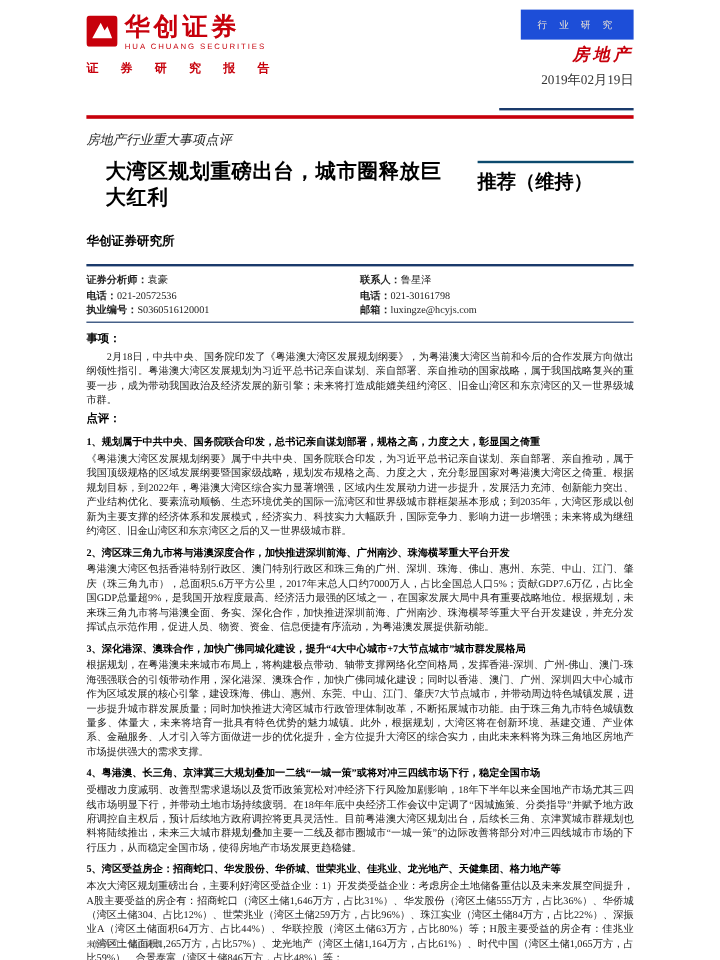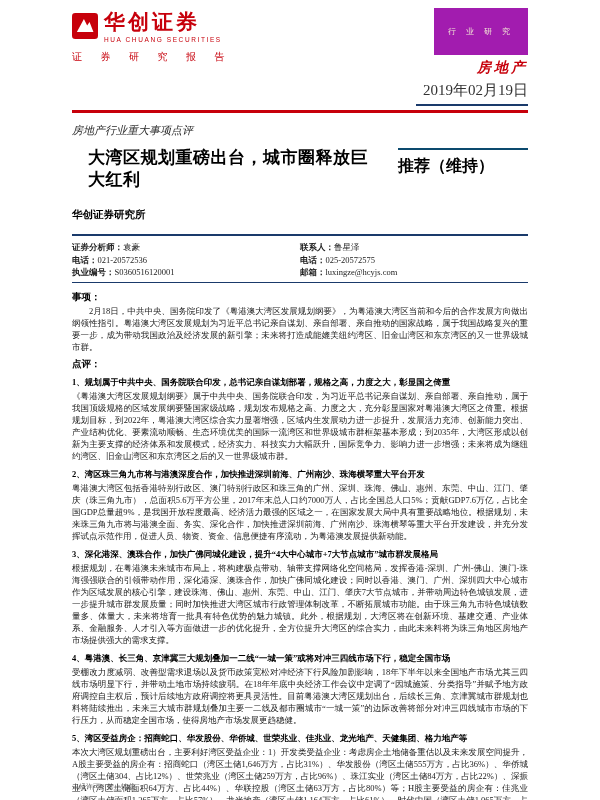--- a/index.html
+++ b/index.html
@@ -8,25 +8,25 @@
     width:516px; height:800px; background:#ffffff; position:relative; overflow:hidden;
     font-family:"Liberation Serif","DejaVu Serif",serif; color:#222; margin:0 auto;
   }
   .hdr { display:flex; justify-content:space-between; align-items:flex-start; padding:8px 30px 0; }
   .brand-top { display:flex; gap:6px; align-items:center; }
   .logo-icon svg { display:block; }
   .brand-cn { color:#C7000B; font-weight:bold; font-size:21px; letter-spacing:3px;
               font-family:"Liberation Sans","DejaVu Sans",sans-serif; }
   .brand-en { color:#C7000B; font-size:6.5px; letter-spacing:1.6px;
               font-family:"Liberation Sans","DejaVu Sans",sans-serif; }
-  .report-type { color:#C7000B; font-size:10px; letter-spacing:8px; font-weight:normal; margin-top:7px; }
+  .report-type { color:#C7000B; font-size:10px; letter-spacing:8px; font-weight:bold; margin-top:7px; }
   .hdr-right { display:flex; flex-direction:column; align-items:flex-end; gap:4px; }
-  .badge { background:#a21caf; color:#F2E7D5; font-size:8px; letter-spacing:4px; padding:18px 14px; }
+  .badge { background:#1d4ed8; color:#F2E7D5; font-size:8px; letter-spacing:4px; padding:7px 14px; }
   .industry { color:#C7000B; font-size:14px; font-style:italic; font-weight:bold; letter-spacing:3px; }
-  .date { font-size:15px; color:#333; padding-bottom:4px; border-bottom:2px solid #1A3A6B;
+  .date { font-size:11px; color:#333; padding-bottom:16px; border-bottom:2px solid #1A3A6B;
           min-width:112px; text-align:right; }
   .red-rule { height:3px; background:#C7000B; margin:4px 30px 0; }
   .category { margin:10px 30px 0; font-size:11px; font-weight:normal; font-style:italic; color:#2b2b2b; }
   .title-row { display:flex; margin:10px 30px 0; gap:18px; }
   .title { font-size:17px; font-weight:bold; color:#000; letter-spacing:0.5px; flex:1; padding-left:16px; line-height:1.3;font-family:Liberation Mono, monospace; }
   .rating { width:130px; flex-shrink:0; border-top:2px solid #0c4a6e; padding-top:6px;
             font-size:16px; font-weight:bold; color:#000; }
   .office { margin:16px 30px 12px; font-size:10.5px; font-weight:bold; color:#000; }
   .rule-navy { height:2px; background:#1A3A6B; margin:4px 30px 0; }
   .rule-navy.thin { height:1px; margin-top:3px; }
@@ -83,21 +83,21 @@
   <div class="rule-navy"></div>
 
   <div class="contacts">
     <div class="ccol">
       <div class="crow"><b>证券分析师：</b><span>袁豪</span></div>
       <div class="crow"><b>电话：</b><span>021-20572536</span></div>
       <div class="crow"><b>执业编号：</b><span>S0360516120001</span></div>
     </div>
     <div class="ccol">
       <div class="crow"><b>联系人：</b><span>鲁星泽</span></div>
-      <div class="crow"><b>电话：</b><span>025-20572575</span></div>
+      <div class="crow"><b>电话：</b><span>021-30161798</span></div>
       <div class="crow"><b>邮箱：</b><span>luxingze@hcyjs.com</span></div>
     </div>
   </div>
   <div class="rule-navy thin"></div>
 
   <div class="body">
     <div class="lbl">事项：</div>
     <p class="para indent">2月18日，中共中央、国务院印发了《粤港澳大湾区发展规划纲要》，为粤港澳大湾区当前和今后的合作发展方向做出纲领性指引。粤港澳大湾区发展规划为习近平总书记亲自谋划、亲自部署、亲自推动的国家战略，属于我国战略复兴的重要一步，成为带动我国政治及经济发展的新引擎；未来将打造成能媲美纽约湾区、旧金山湾区和东京湾区的又一世界级城市群。</p>
 
     <div class="lbl">点评：</div>

